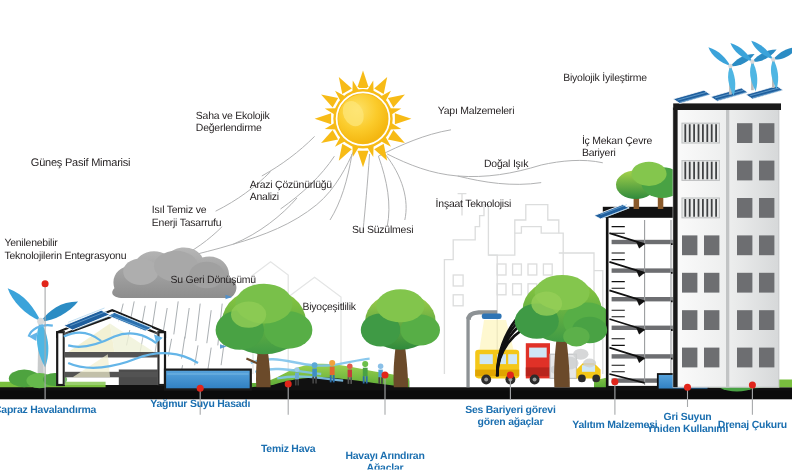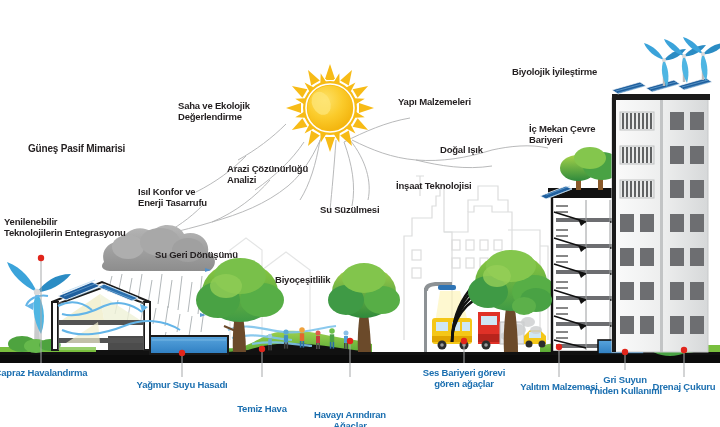--- a/index.html
+++ b/index.html
@@ -12,21 +12,21 @@
     overflow:hidden;
   }
   #art{position:absolute;left:0;top:0;width:720px;height:427px;}
   .lbl{
     position:absolute;
     font-family:"Liberation Sans","DejaVu Sans",sans-serif;
     line-height:1.16;
     white-space:pre-line;
     letter-spacing:-0.2px;
   }
-  .lbl-dark{color:#231f20;font-size:9.5px;font-weight:700;}
+  .lbl-dark{color:#231f20;font-size:9.5px;font-weight:400;}
   .lbl-blue{color:#1b6fb0;font-size:9.5px;font-weight:700;}
   .lbl-c{text-align:center;}
   .lbl-l{text-align:left;}
 </style>
 </head>
 <body>
 
 <div id="stage">
 
   <svg id="art" viewBox="0 0 720 427" xmlns="http://www.w3.org/2000/svg">
@@ -526,37 +526,37 @@
         <circle cx="625" cy="352" r="3.2" fill="#e1251b"></circle>
         <circle cx="684" cy="350" r="3.2" fill="#e1251b"></circle>
       </g>
 
   </svg>
 
   <div id="labels">
       <div class="lbl lbl-dark lbl-l" style="font-size: 10px; left: 28px; top: 143px;">Güneş Pasif Mimarisi</div>
       <div class="lbl lbl-dark lbl-l" style="left: 4px; top: 216px;">Yenilenebilir
 Teknolojilerin Entegrasyonu</div>
-      <div class="lbl lbl-dark lbl-l" style="left: 138px; top: 186px;">Isıl Konfor ve
+      <div class="lbl lbl-dark lbl-l" style="left: 138px; top: 186px;">Isıl Temiz ve
 Enerji Tasarrufu</div>
       <div class="lbl lbl-dark lbl-l" style="left: 155px; top: 221px; margin-top: 28px;">Su Geri Dönüşümü</div>
       <div class="lbl lbl-dark lbl-l" style="left: 178px; top: 100px;">Saha ve Ekolojik
 Değerlendirme</div>
       <div class="lbl lbl-dark lbl-l" style="left: 227px; top: 163px;">Arazi Çözünürlüğü
 Analizi</div>
       <div class="lbl lbl-dark lbl-l" style="left: 320px; top: 204px;">Su Süzülmesi</div>
       <div class="lbl lbl-dark lbl-l" style="left: 275px; top: 274px;">Biyoçeşitlilik</div>
       <div class="lbl lbl-dark lbl-l" style="left: 398px; top: 96px;">Yapı Malzemeleri</div>
       <div class="lbl lbl-dark lbl-l" style="left: 440px; top: 144px;">Doğal Işık</div>
       <div class="lbl lbl-dark lbl-l" style="left: 396px; top: 180px;">İnşaat Teknolojisi</div>
       <div class="lbl lbl-dark lbl-l" style="left: 512px; top: 66px;">Biyolojik İyileştirme</div>
       <div class="lbl lbl-dark lbl-l" style="left: 529px; top: 123px;">İç Mekan Çevre
 Bariyeri</div>
       <div class="lbl lbl-blue lbl-c" style="left: 0px; top: 367px; width: 220px; transform: translateX(-69px);">Çapraz Havalandırma</div>
-      <div class="lbl lbl-blue lbl-c" style="left: 0px; top: 379px; width: 220px; transform: translateX(72px);">Yağmur Suyu Hasadı</div>
+      <div class="lbl lbl-blue lbl-c" style="left: 0px; top: 362px; width: 220px; transform: translateX(72px);">Yağmur Suyu Hasadı</div>
       <div class="lbl lbl-blue lbl-c" style="left: 0px; top: 381px; width: 220px; transform: translateX(152px); margin-top: 22px;">Temiz Hava</div>
       <div class="lbl lbl-blue lbl-c" style="left: 0px; top: 381px; width: 220px; transform: translateX(240px); margin-top: 28px;">Havayı Arındıran
 Ağaçlar</div>
       <div class="lbl lbl-blue lbl-c" style="left: 0px; top: 367px; width: 220px; transform: translateX(354px);">Ses Bariyeri görevi
 gören ağaçlar</div>
       <div class="lbl lbl-blue lbl-c" style="left: 0px; top: 381px; width: 220px; transform: translateX(449px);">Yalıtım Malzemesi</div>
       <div class="lbl lbl-blue lbl-c" style="left: 0px; top: 374px; width: 220px; transform: translateX(515px);">Gri Suyun
 Yniden Kullanımı</div>
       <div class="lbl lbl-blue lbl-c" style="left: 0px; top: 381px; width: 220px; transform: translateX(574px);">Drenaj Çukuru</div>
     </div>

